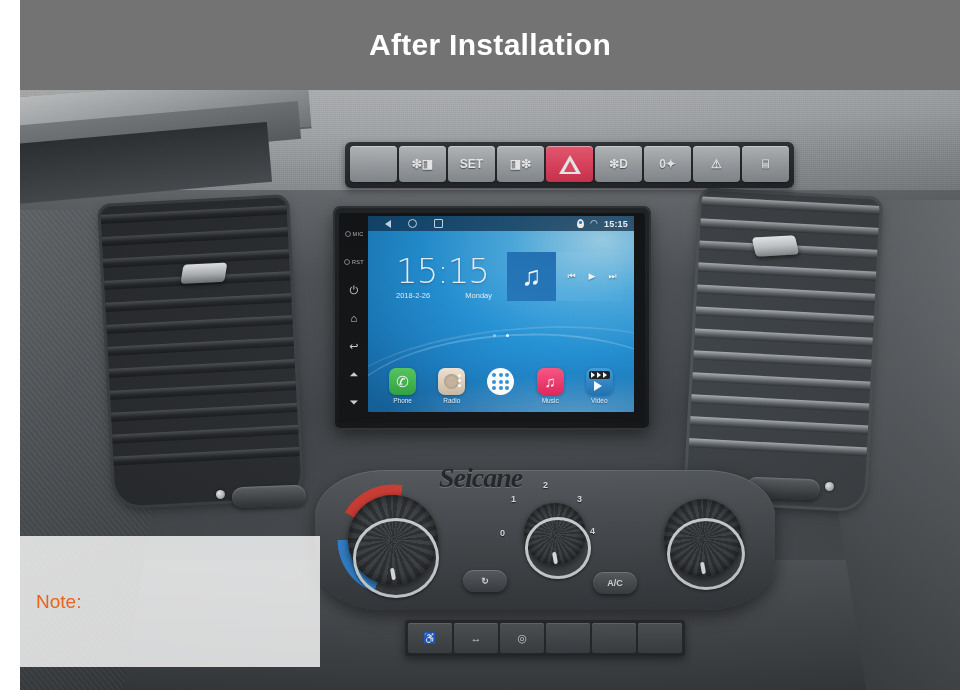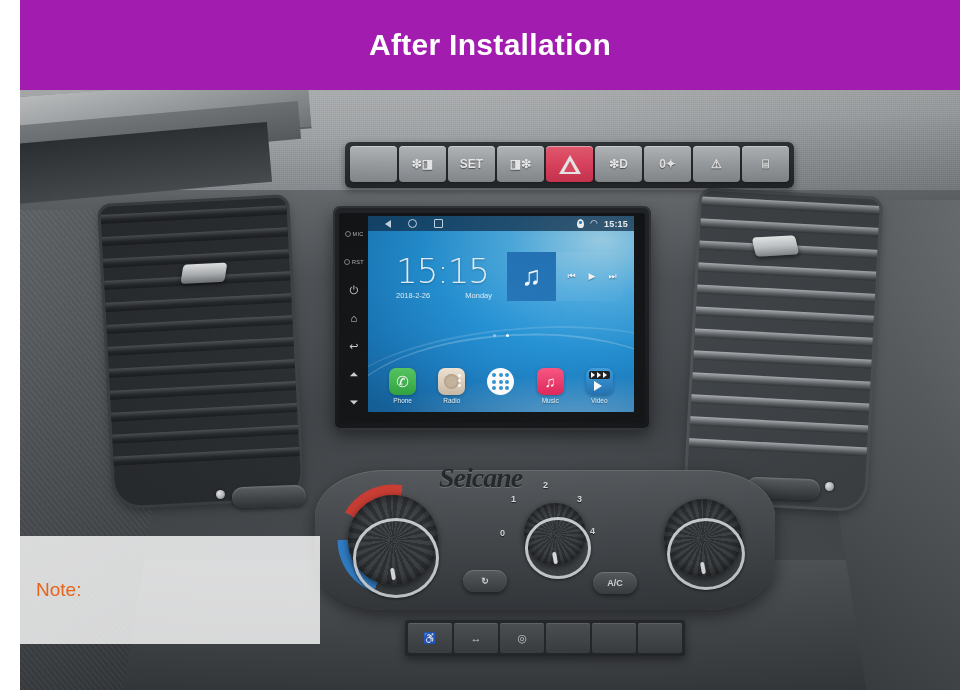--- a/index.html
+++ b/index.html
@@ -1,20 +1,20 @@
 <!DOCTYPE html>
 <html><head>
 <meta charset="utf-8">
 <style>
   html,body{margin:0;padding:0;background:#ffffff;}
   body{width:980px;height:690px;overflow:hidden;font-family:"Liberation Sans",sans-serif;}
   .page{position:relative;width:980px;height:690px;background:#fff;overflow:hidden;}
 
   
-  .banner{position:absolute;left:20px;top:0;width:940px;height:90px;background:#a21caf;}
+  .banner{position:absolute;left:20px;top:0;width:940px;height:90px;background:#737373;}
   .banner-title{position:absolute;left:0;top:0;width:100%;height:90px;display:flex;
     align-items:center;justify-content:center;color:#fff;font-size:30px;font-weight:bold;
     letter-spacing:.3px;font-family:"Liberation Sans",sans-serif;}
 
   
   .photo{position:absolute;left:20px;top:90px;width:940px;height:600px;overflow:hidden;
     background:#4d5155;}
 
   
   .dash-top{position:absolute;left:0;top:0;width:940px;height:110px;
@@ -201,21 +201,21 @@
     text-shadow:0 1px 0 rgba(255,255,255,.22);}
 
   
   .botrow{position:absolute;left:385px;top:530px;display:flex;gap:2px;padding:3px;
     background:#24272a;border-radius:3px;box-shadow:0 3px 8px rgba(0,0,0,.5);}
   .bbtn{width:44px;height:30px;border-radius:2px;
     background:linear-gradient(180deg,#53575b,#3e4246);box-shadow:inset 0 1px 0 rgba(255,255,255,.14);
     display:flex;align-items:center;justify-content:center;color:#eceff1;font-size:11px;}
 
   
-  .note{position:absolute;left:0;top:446px;width:300px;height:108px;
+  .note{position:absolute;left:0;top:446px;width:300px;height:131px;
     background:rgba(255,255,255,.80);display:flex;flex-direction:column;
     justify-content:center;padding-left:16px;box-sizing:border-box;gap:6px;}
   .note-line{color:#e8641c;font-size:19px;font-family:"Liberation Sans",sans-serif;}
 
   
   .vig{position:absolute;inset:0;pointer-events:none;
     background:radial-gradient(115% 90% at 50% 45%,rgba(255,255,255,.05),rgba(0,0,0,.30) 100%);}
 </style>
 </head>
 <body>

